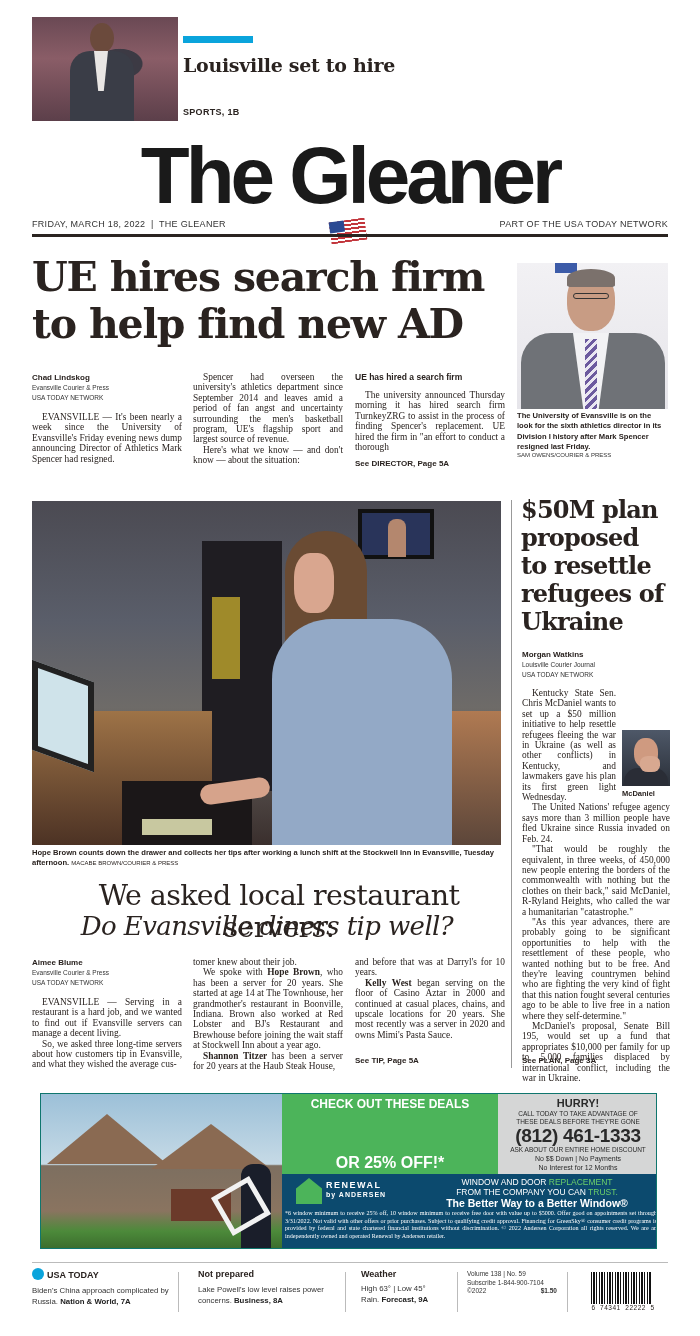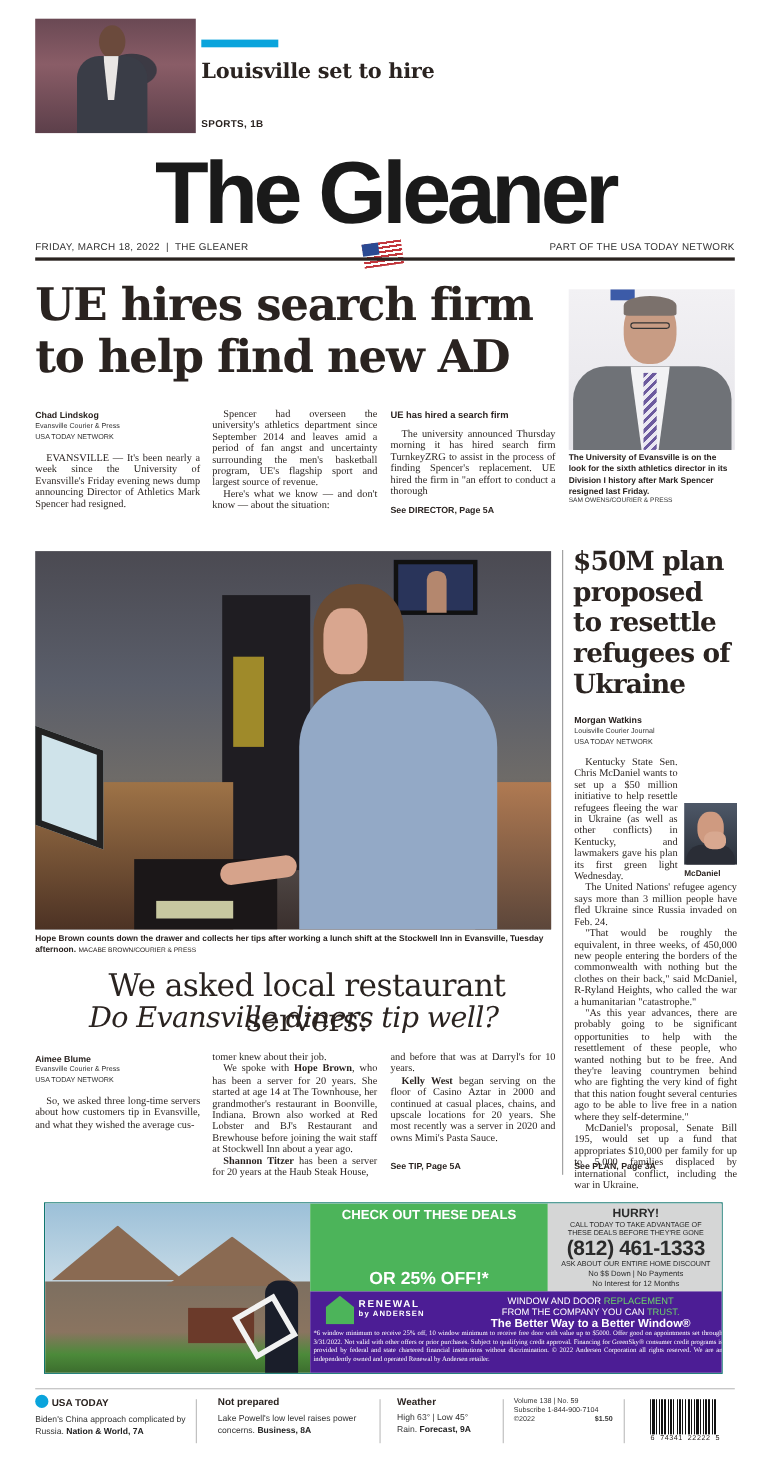--- a/index.html
+++ b/index.html
@@ -95,21 +95,21 @@
   .ad-green .top { position:absolute; left:0; top:3px; width:216px; text-align:center; color:#fff; font-family:"Liberation Sans",sans-serif; font-weight:bold; font-size:12px; }
   .ad-green .box { position:absolute; left:6px; top:19px; width:204px; height:40px; background:#fff; text-align:center; }
   .ad-green .box .l1 { font-family:"Liberation Sans",sans-serif; font-weight:bold; font-size:12px; color:#333; line-height:15px; margin-top:2px; }
   .ad-green .box .l2 { font-family:"Liberation Sans",sans-serif; font-weight:bold; font-size:20px; color:#4cb45a; line-height:22px; letter-spacing:-0.5px; }
   .ad-green .bottom { position:absolute; left:0; top:60px; width:216px; text-align:center; color:#fff; font-family:"Liberation Sans",sans-serif; font-weight:bold; font-size:16px; }
   .ad-gray { position:absolute; left:457px; top:0; width:160px; height:80px; background:#d5d6d6; text-align:center; font-family:"Liberation Sans",sans-serif; color:#2a2a2a; }
   .ad-gray .hurry { font-weight:bold; font-size:11px; line-height:13px; margin-top:3px; }
   .ad-gray .small { font-size:6.5px; line-height:8px; }
   .ad-gray .phone { font-weight:bold; font-size:19px; line-height:20px; letter-spacing:-0.3px; }
   .ad-gray .small2 { font-size:7px; line-height:9px; }
-  .ad-dark { position:absolute; left:241px; top:80px; width:376px; height:76px; background:#4c1d95; color:#fff; }
+  .ad-dark { position:absolute; left:241px; top:80px; width:376px; height:76px; background:#0c4a6e; color:#fff; }
   .ad-logo { position:absolute; left:14px; top:4px; width:26px; height:26px; background:#4cb45a; clip-path: polygon(50% 0,100% 40%,100% 100%,0 100%,0 40%); }
   .ad-logo-text { position:absolute; left:44px; top:6px; font-family:"Liberation Sans",sans-serif; font-weight:bold; font-size:9px; letter-spacing:1.5px; line-height:10px; }
   .ad-logo-text .by { font-size:7px; letter-spacing:1px; }
   .ad-tag1 { position:absolute; left:140px; top:3px; width:230px; text-align:center; font-family:"Liberation Sans",sans-serif; font-size:8.5px; line-height:10px; }
   .ad-tag1 .g { color:#6ccf6a; }
   .ad-tag2 { position:absolute; left:140px; top:23px; width:230px; text-align:center; font-family:"Liberation Sans",sans-serif; font-weight:bold; font-size:10.5px; }
   .ad-fine { position:absolute; left:3px; top:36px; width:372px; font-family:"Liberation Serif",serif; font-size:6.1px; line-height:7.6px; text-align: justify; }
 
   
   .frule { left: 32px; top: 1262px; width: 636px; height: 1px; background: #bbb; }
@@ -203,20 +203,21 @@
 
 <div class="abs rest-head1">We asked local restaurant servers:</div>
 <div class="abs rest-head2">Do Evansville diners tip well?</div>
 
 <div class="abs" style="left:32px; top:957px; width:150px;">
   <div class="byline-name">Aimee Blume</div>
   <div class="byline-org">Evansville Courier &amp; Press</div>
   <div class="byline-org">USA TODAY NETWORK</div>
 </div>
 <div class="abs body-text" style="left:32px; top:997px; width:150px;">
+  <p>EVANSVILLE — Serving in a restaurant is a hard job, and we wanted to find out if Evansville servers can manage a decent living.</p>
   <p>So, we asked three long-time servers about how customers tip in Evansville, and what they wished the average cus-</p>
 </div>
 <div class="abs body-text" style="left:193px; top:957px; width:150px;">
   <div>tomer knew about their job.</div>
   <p><span>We spoke with </span><b>Hope Brown</b><span>, who has been a server for 20 years. She started at age 14 at The Townhouse, her grandmother's restaurant in Boonville, Indiana. Brown also worked at Red Lobster and BJ's Restaurant and Brewhouse before joining the wait staff at Stockwell Inn about a year ago.</span></p>
   <p><b>Shannon Titzer</b><span> has been a server for 20 years at the Haub Steak House,</span></p>
 </div>
 <div class="abs" style="left:355px; top:957px; width:150px;">
   <div class="body-text">
     <div>and before that was at Darryl's for 10 years.</div>

